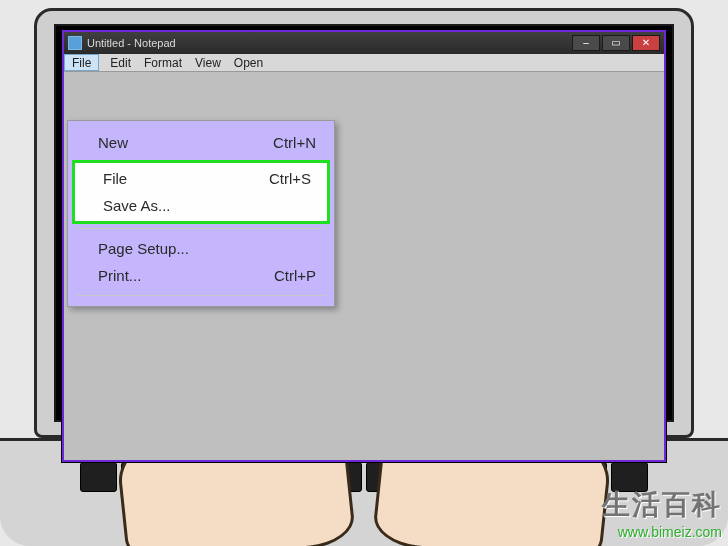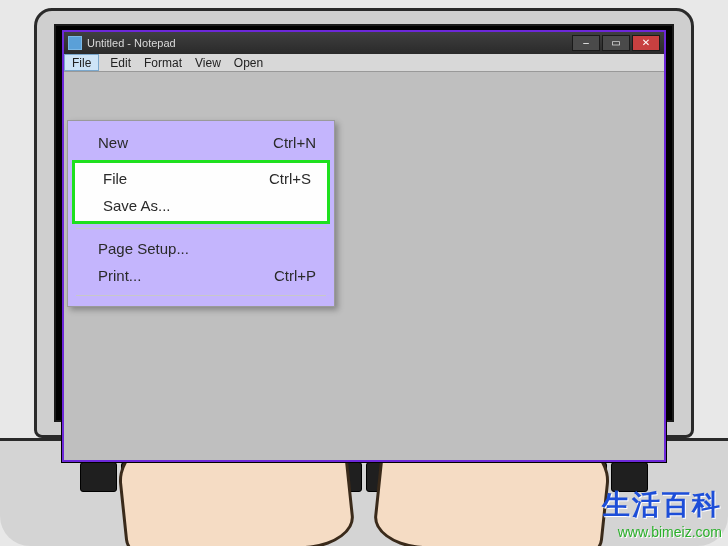--- a/index.html
+++ b/index.html
@@ -187,21 +187,21 @@
     .watermark {
       position: absolute;
       right: 6px;
       bottom: 6px;
       text-align: right;
       font-family: sans-serif;
     }
     .watermark-main {
       font-size: 28px;
       font-weight: bold;
-      color: #1d4ed8;
+      color: #737373;
       text-shadow: 1px 1px 0 #fff;
       letter-spacing: 2px;
     }
     .watermark-sub {
       font-size: 14px;
       color: #2bb02b;
       text-shadow: 1px 1px 0 #fff;
     }
   </style>
 </head>

